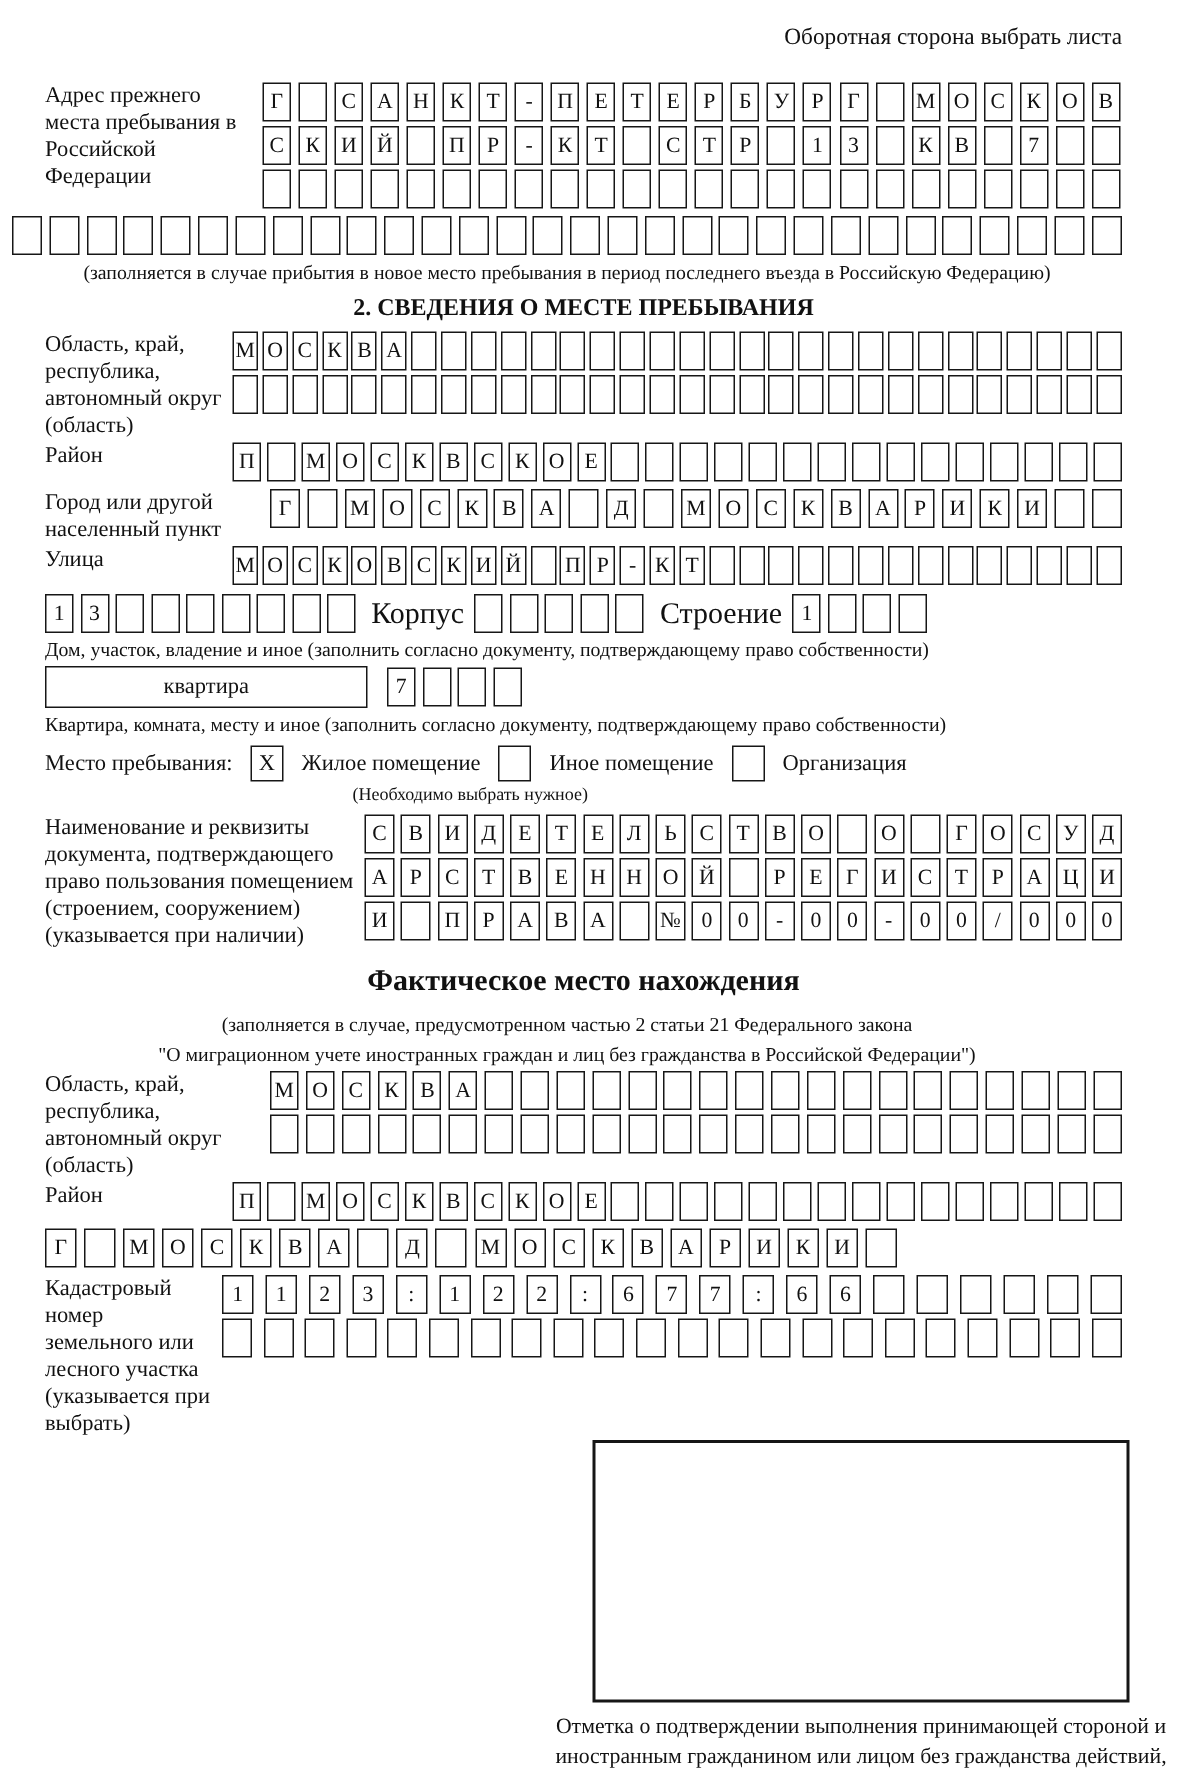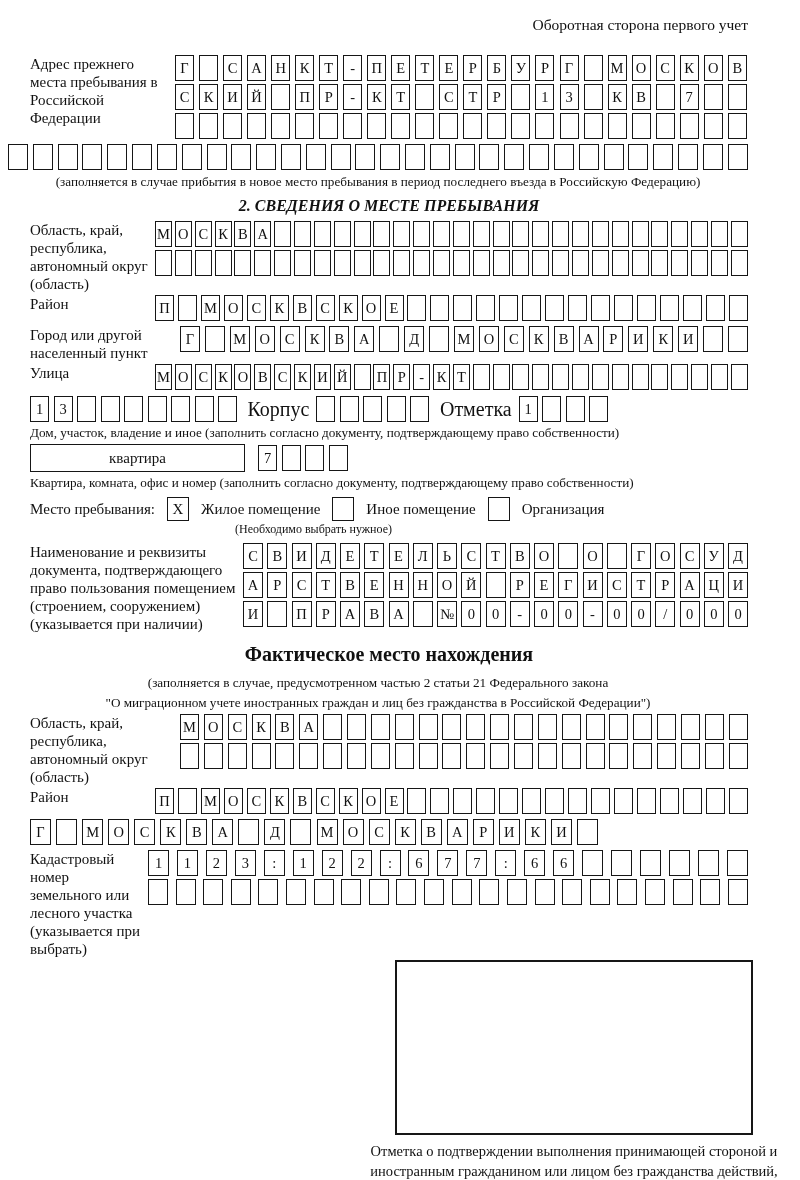--- a/index.html
+++ b/index.html
@@ -32,21 +32,21 @@
   .r-city   { width:568px; --bw:20px; }
   .r-street { width:593px; --bw:17px; }
   .r-doc    { width:505px; --bw:20px; }
   .r-fregion{ width:568px; --bw:19px; }
   .r-fcity  { width:568px; --bw:21px; }
   .r-kad    { width:600px; --bw:21px; }
   .r-kad2   { width:600px; --bw:20px; }
 
   .note { font-size:13.2px; line-height:17px; margin:2px 0 3px 0; }
   .note.center { text-align:center; margin-left:-22px; width:740px; }
-  .section-title { text-align:center; font-weight:bold; font-size:16px; margin:7px 0 6px 0;font-style:italic; }
+  .section-title { text-align:center; font-weight:bold; font-size:16px; margin:7px 0 6px 0; }
   .sub-title { text-align:center; font-weight:bold; font-size:20px; margin:10px 0 8px 0; }
 
   .house-row { display:flex; align-items:center; margin:3px 0 2px 0; }
   .wide-cell {
     flex:none; height:28px; border:1.6px solid #161616;
     display:flex; align-items:center; justify-content:center; font-size:15px;
   }
   .wc-dom { width:167px; margin-right:9px; }
   .wc-kv  { width:215px; margin-right:13px; }
   .boxgroup { display:flex; }
@@ -62,21 +62,21 @@
   .stamp-caption {
     width:420px; margin-left:-31px; margin-top:7px;
     text-align:center; font-size:14.5px; line-height:19.5px;
   }
 </style>
 </head>
 <body>
 
 <div class="page">
 
-  <div class="page-header">Оборотная сторона первого учет</div>
+  <div class="page-header">Оборотная сторона выбрать листа</div>
 
   <div class="formline">
     <div class="label w145">Адрес прежнего места пребывания в Российской Федерации</div>
     <div class="rows">
       <div class="boxrow r-prev">
           <span class="cell">Г</span>
           <span class="cell">&nbsp;</span>
           <span class="cell">С</span>
           <span class="cell">А</span>
           <span class="cell">Н</span>
@@ -376,40 +376,40 @@
         <span class="cell">&nbsp;</span>
       </span>
     <span class="inline-label">Корпус</span>
     <span class="boxgroup">
         <span class="cell">&nbsp;</span>
         <span class="cell">&nbsp;</span>
         <span class="cell">&nbsp;</span>
         <span class="cell">&nbsp;</span>
         <span class="cell">&nbsp;</span>
       </span>
-    <span class="inline-label">Отметка</span>
+    <span class="inline-label">Строение</span>
     <span class="boxgroup">
         <span class="cell">1</span>
         <span class="cell">&nbsp;</span>
         <span class="cell">&nbsp;</span>
         <span class="cell">&nbsp;</span>
       </span>
   </div>
   <div class="note">Дом, участок, владение и иное (заполнить согласно документу, подтверждающему право собственности)</div>
 
   <div class="house-row">
     <span class="wide-cell wc-kv">квартира</span>
     <span class="boxgroup">
         <span class="cell">7</span>
         <span class="cell">&nbsp;</span>
         <span class="cell">&nbsp;</span>
         <span class="cell">&nbsp;</span>
       </span>
   </div>
-  <div class="note">Квартира, комната, офис и номер (заполнить согласно документу, подтверждающему право собственности)</div>
+  <div class="note">Квартира, комната, месту и иное (заполнить согласно документу, подтверждающему право собственности)</div>
 
   <div class="check-row">
     <span>Место пребывания:</span>
     <span class="cell">X</span>
     <span>Жилое помещение</span>
     <span class="cell">&nbsp;</span>
     <span>Иное помещение</span>
     <span class="cell">&nbsp;</span>
     <span>Организация</span>
   </div>

